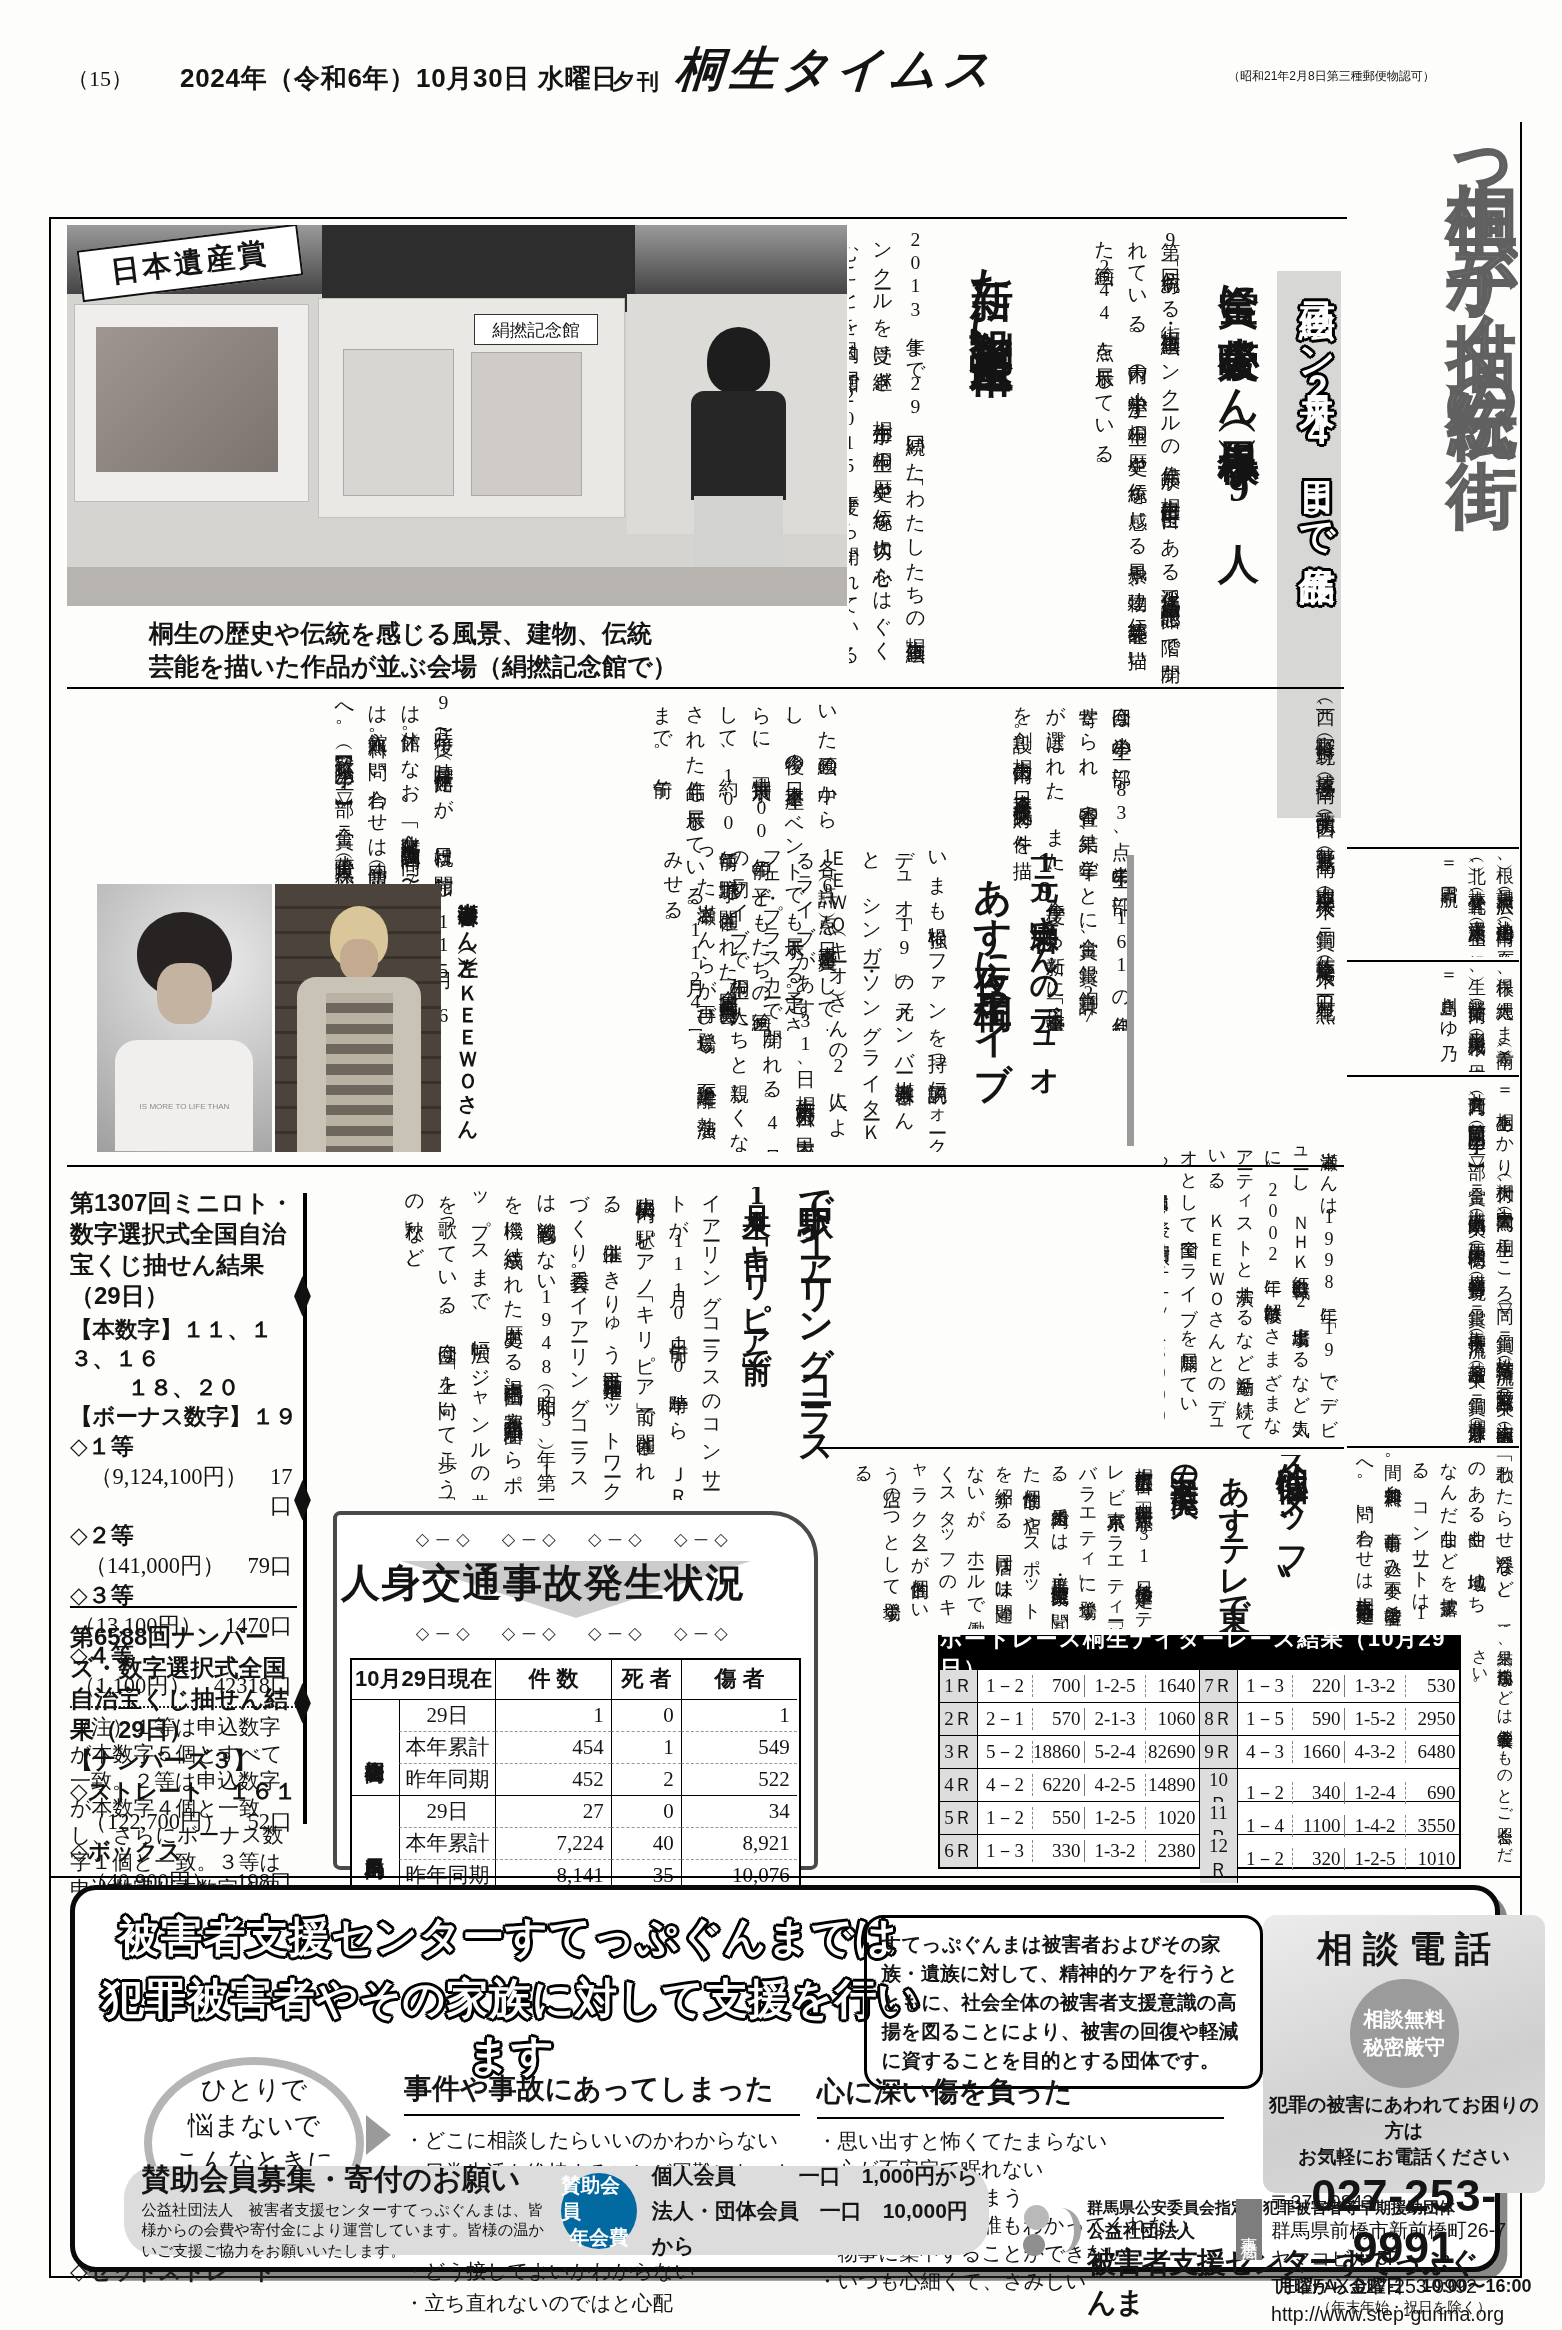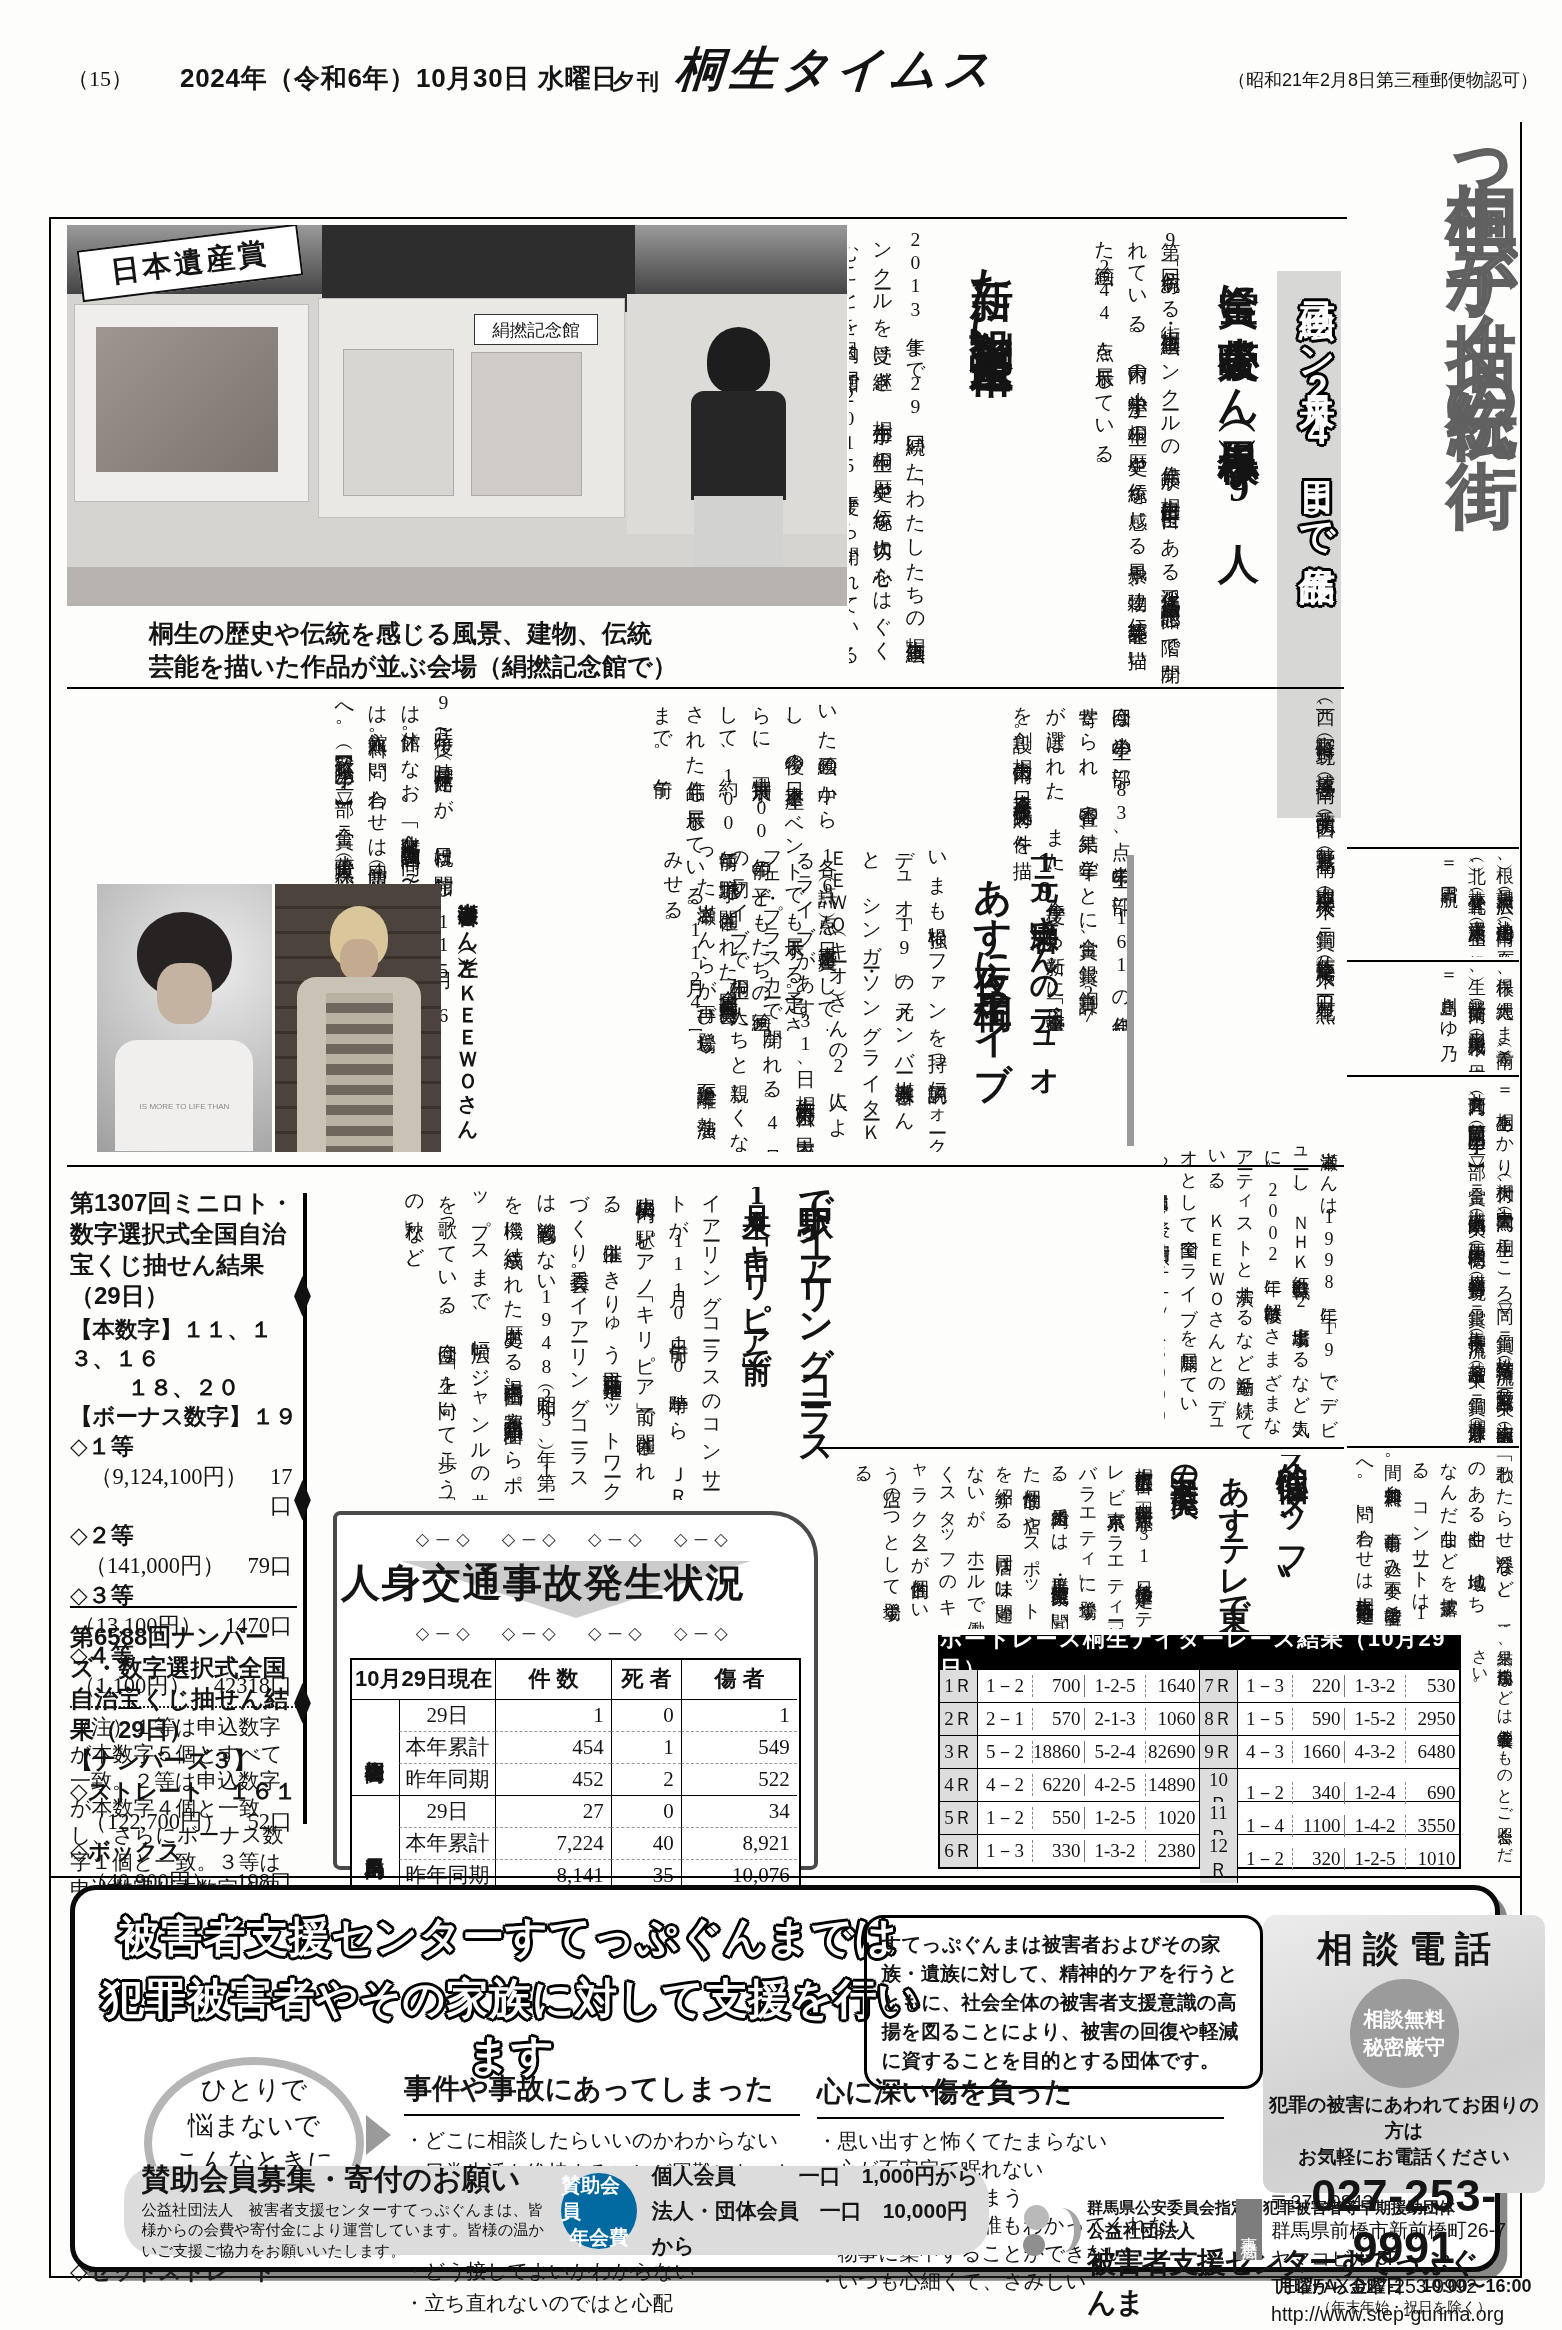--- a/index.html
+++ b/index.html
@@ -83,21 +83,21 @@
 </style>
 </head>
 <body>
 
 <div class="page">
 
   <div class="abs" style="left:67px;top:64px;font-size:22px;">（15）</div>
   <div class="abs sans b" style="left:180px;top:61px;font-size:26px;letter-spacing:0.7px;">2024年（令和6年）10月30日 水曜日</div>
   <div class="abs sans b" style="left:612px;top:67px;font-size:22px;letter-spacing:2.9px;">夕刊</div>
   <div class="abs b" style="left:676px;top:38px;font-size:47px;letter-spacing:5.8px;font-style:italic;transform:skewX(-4deg);">桐生タイムス</div>
-  <div class="abs sans" style="left:1228px;top:68px;font-size:18px;">（昭和21年2月8日第三種郵便物認可）</div>
+  <div class="abs sans" style="left:1228px;top:68px;font-size:12px;">（昭和21年2月8日第三種郵便物認可）</div>
 
   <div class="abs rule" style="left:49px;top:217px;width:1298px;height:2.2px;"></div>
   <div class="abs rule" style="left:49px;top:217px;width:1.5px;height:2061px;"></div>
   <div class="abs rule" style="left:1520px;top:122px;width:1.5px;height:2156px;"></div>
   <div class="abs rule" style="left:49px;top:2276px;width:1472px;height:1.5px;"></div>
 
   <div class="abs photo" style="left:67px;top:225px;width:780px;height:381px;">
     <div class="abs" style="left:0;top:0;width:780px;height:69px;background:linear-gradient(#9a9a9a,#444);"></div>
     <div class="abs" style="left:255px;top:0;width:313px;height:87px;background:#2d2d2d;"></div>
     <div class="abs" style="left:7.3px;top:79px;width:233px;height:196px;background:#efeeec;border:1.5px solid #bbb;"></div>

